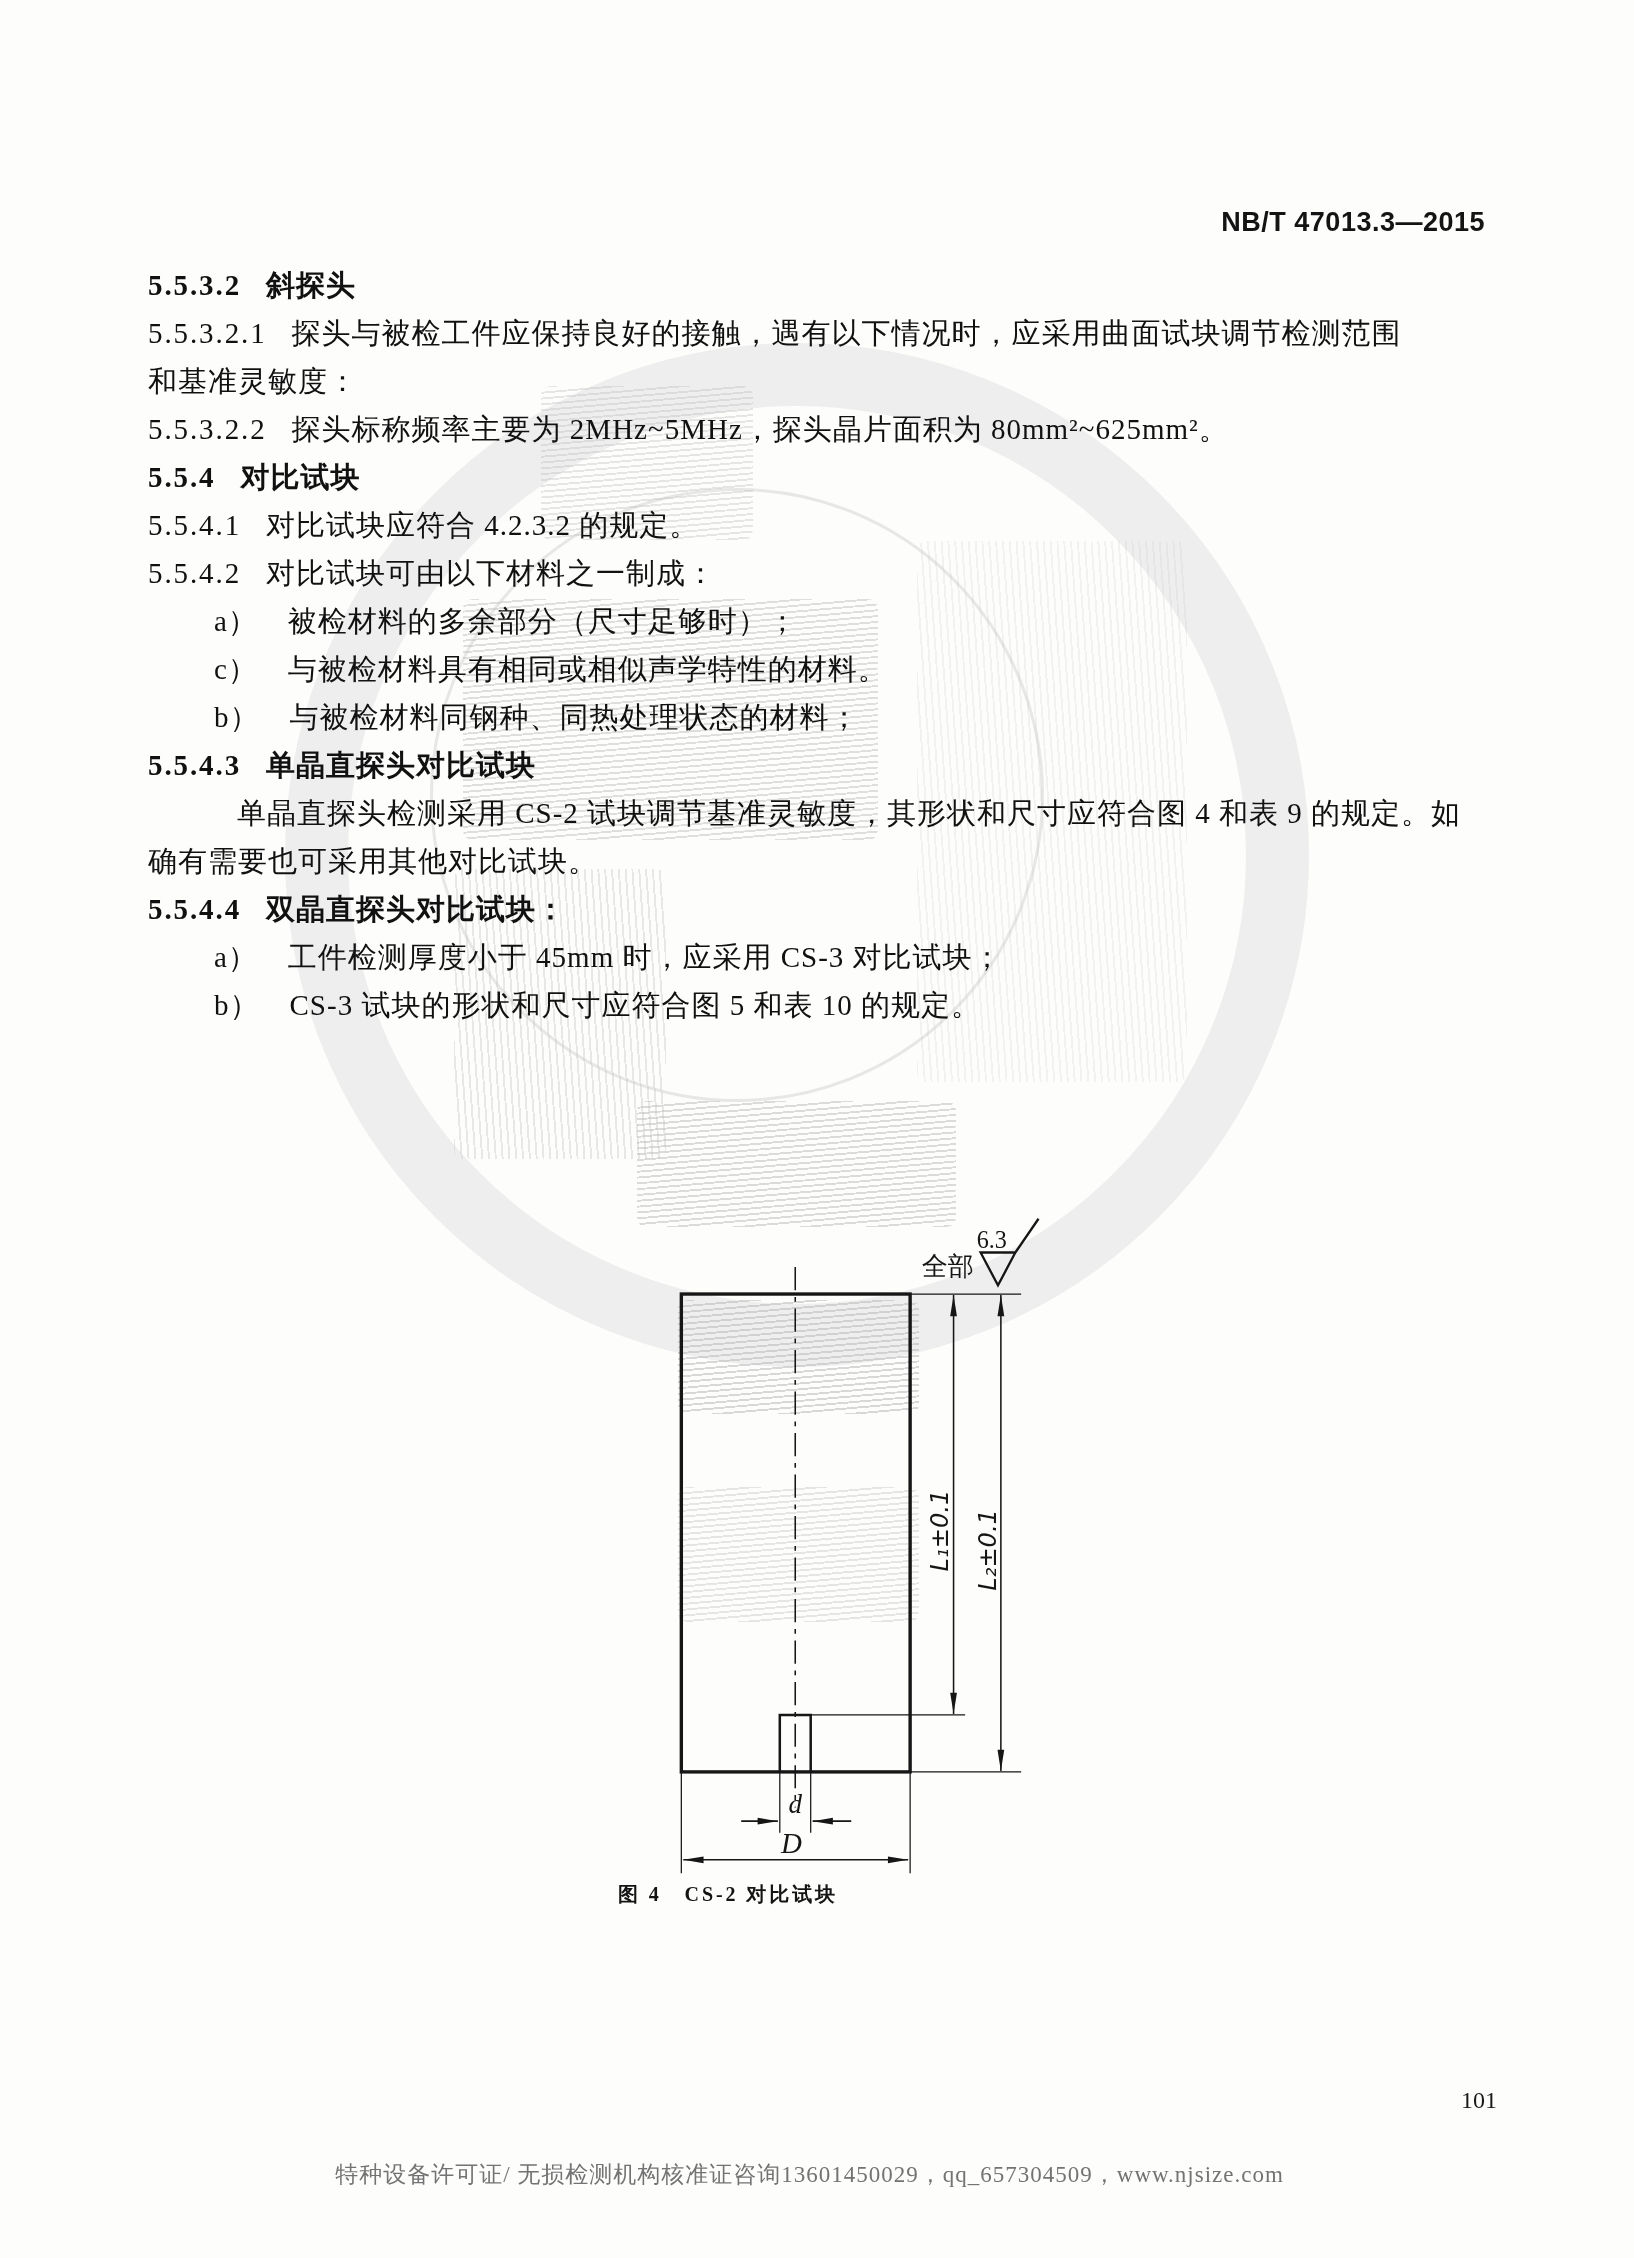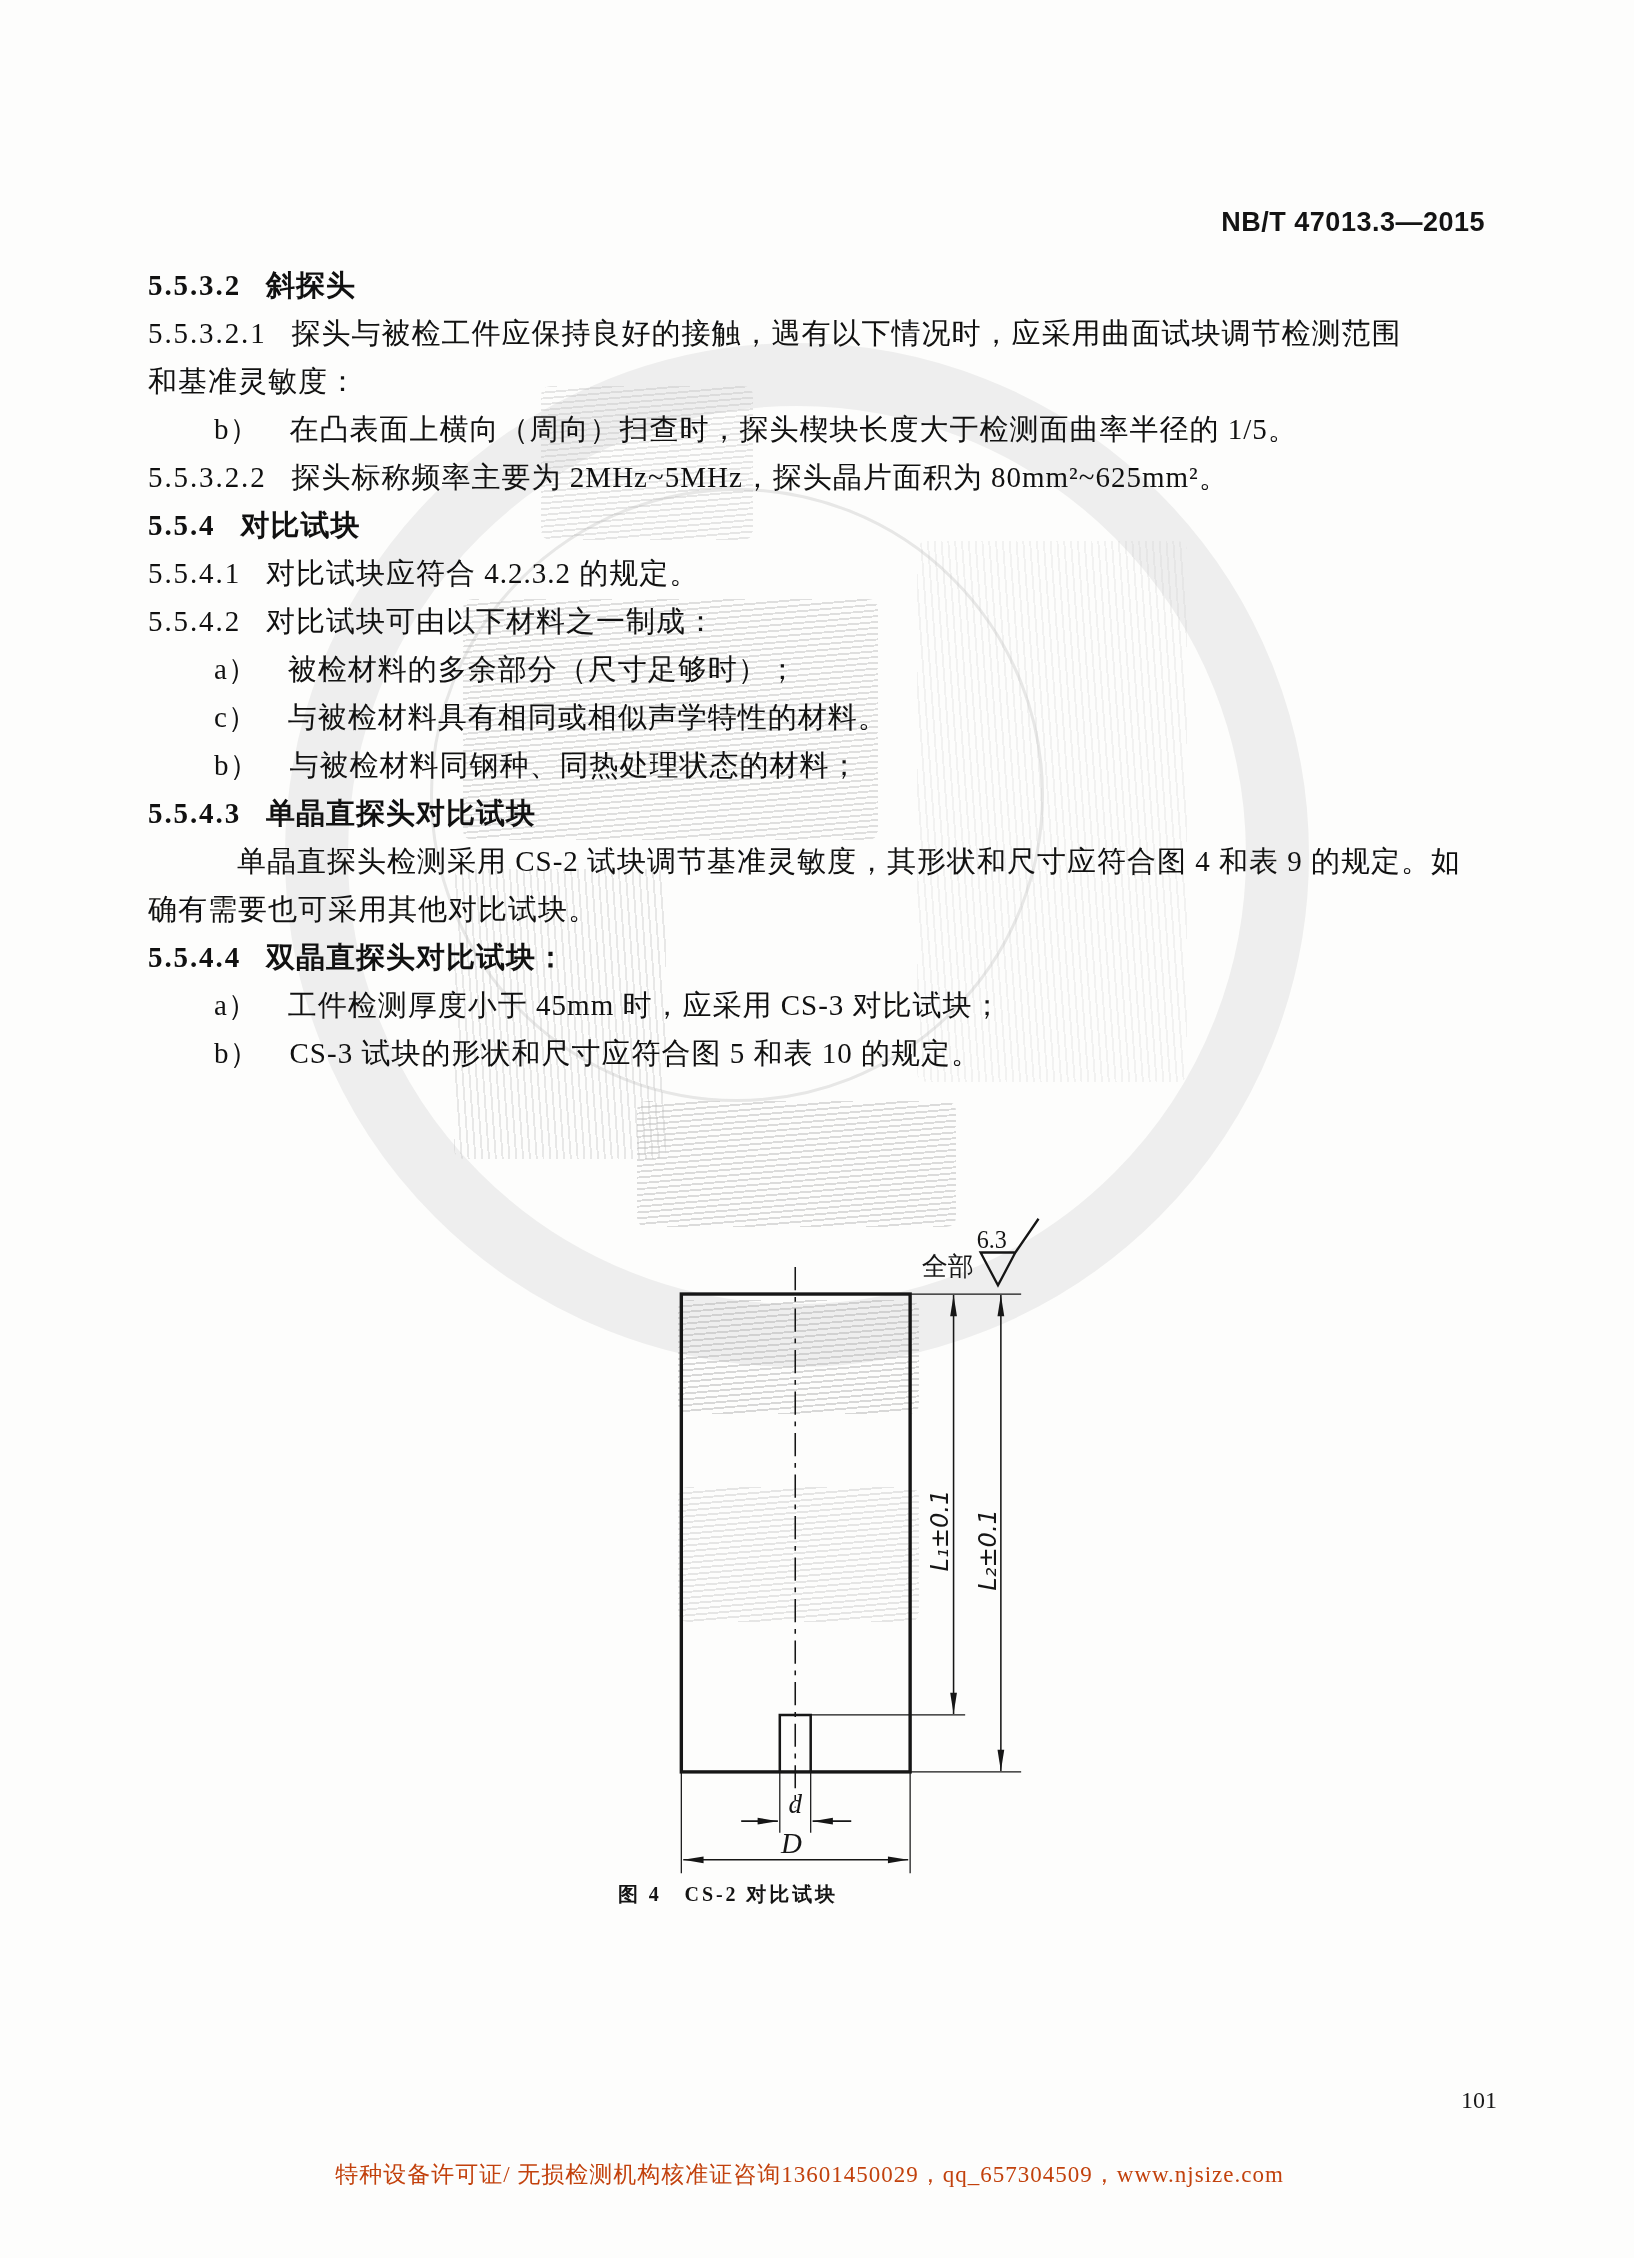--- a/index.html
+++ b/index.html
@@ -21,21 +21,21 @@
   .wm-b6{left:917px;top:541px;width:270px;height:541px;opacity:.20;}
   .wm-b7{left:541px;top:386px;width:212px;height:154px;opacity:.35;}
   
   .header{
     position:absolute;z-index:2;left:0;top:207px;width:1485px;text-align:right;
     font-family:Liberation Sans, sans-serif;font-weight:700;font-size:27px;letter-spacing:0.5px;color:#141414;
   }
   .pagenum{position:absolute;z-index:2;left:1437px;top:2087px;font-size:24px;color:#1a1a1a;margin-left:24px;}
   .footer{
     position:absolute;z-index:2;left:0;top:2159px;width:1619px;text-align:center;
-    font-size:23px;letter-spacing:1px;color:#c2410c;
+    font-size:23px;letter-spacing:1px;color:#737373;
   }
   
   .body-text{position:absolute;z-index:2;left:148px;top:261px;width:1344px;font-size:29px;letter-spacing:1px;}
   .line{height:48px;line-height:48px;white-space:nowrap;}
   .line.indent1{padding-left:66px;}
   .line.indent2{padding-left:58px;text-align:center;}
   .clause-num{font-weight:400;margin-right:25px;letter-spacing:1.9px;}
   .line.heading span{font-weight:700;}
   
   .fig-svg{position:absolute;z-index:2;left:579px;top:1207px;width:502px;height:734px;}
@@ -58,21 +58,20 @@
 <div class="wm wm-b5 stripes"></div>
 <div class="wm wm-b6 stripesV"></div>
 <div class="wm wm-b7 stripes"></div>
 
 <div class="header">NB/T 47013.3—2015</div>
 
 <div class="body-text">
     <div class="line indent0 heading"><span class="clause-num">5.5.3.2</span><span>斜探头</span></div>
     <div class="line indent0"><span class="clause-num">5.5.3.2.1</span><span>探头与被检工件应保持良好的接触，遇有以下情况时，应采用曲面试块调节检测范围</span></div>
     <div class="line indent0"><span>和基准灵敏度：</span></div>
-    <div class="line indent1"><span>b）　在凸表面上横向（周向）扫查时，探头楔块长度大于检测面曲率半径的 1/5。</span></div>
     <div class="line indent0"><span class="clause-num">5.5.3.2.2</span><span>探头标称频率主要为 2MHz~5MHz，探头晶片面积为 80mm²~625mm²。</span></div>
     <div class="line indent0 heading"><span class="clause-num">5.5.4</span><span>对比试块</span></div>
     <div class="line indent0"><span class="clause-num">5.5.4.1</span><span>对比试块应符合 4.2.3.2 的规定。</span></div>
     <div class="line indent0"><span class="clause-num">5.5.4.2</span><span>对比试块可由以下材料之一制成：</span></div>
     <div class="line indent1"><span>a）　被检材料的多余部分（尺寸足够时）；</span></div>
     <div class="line indent1"><span>c）　与被检材料具有相同或相似声学特性的材料。</span></div>
     <div class="line indent1"><span>b）　与被检材料同钢种、同热处理状态的材料；</span></div>
     <div class="line indent0 heading"><span class="clause-num">5.5.4.3</span><span>单晶直探头对比试块</span></div>
     <div class="line indent2"><span>单晶直探头检测采用 CS-2 试块调节基准灵敏度，其形状和尺寸应符合图 4 和表 9 的规定。如</span></div>
     <div class="line indent0"><span>确有需要也可采用其他对比试块。</span></div>

